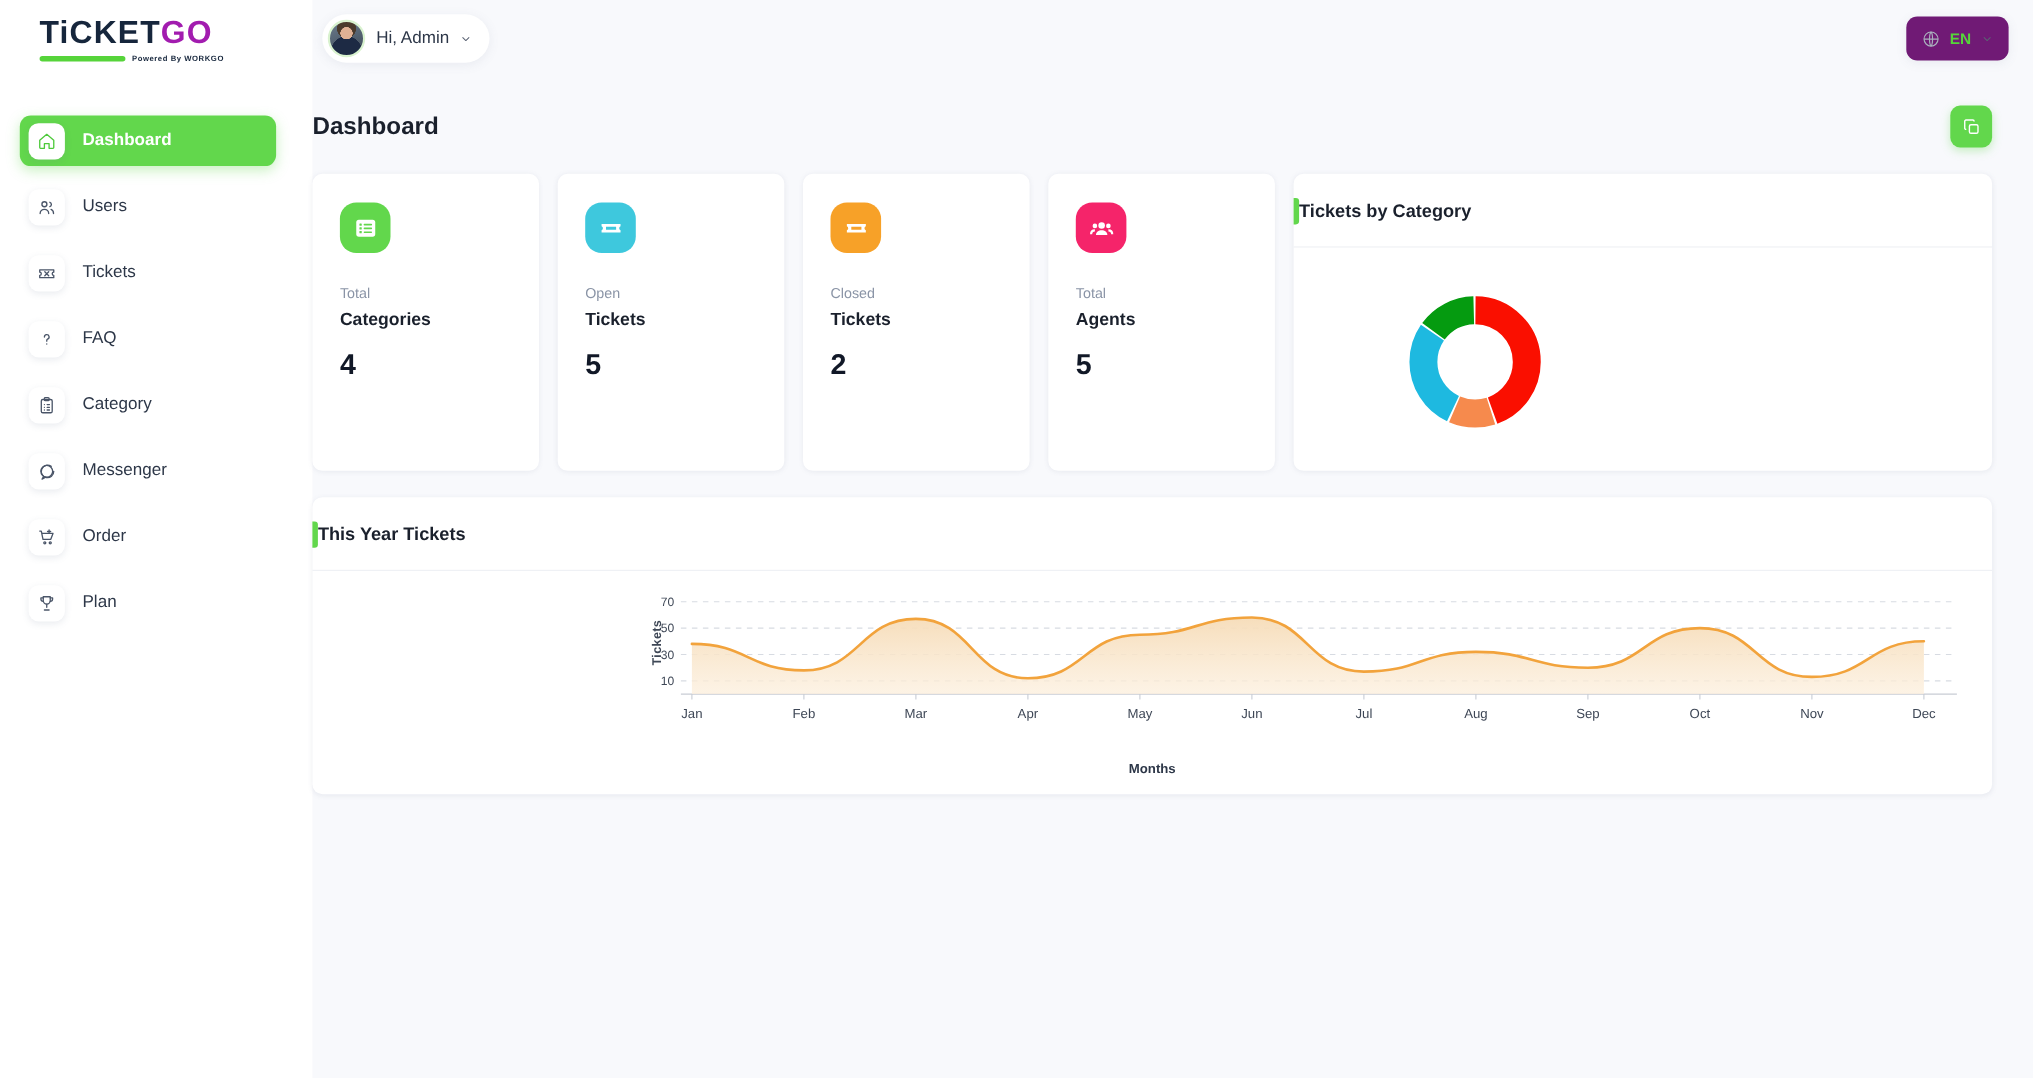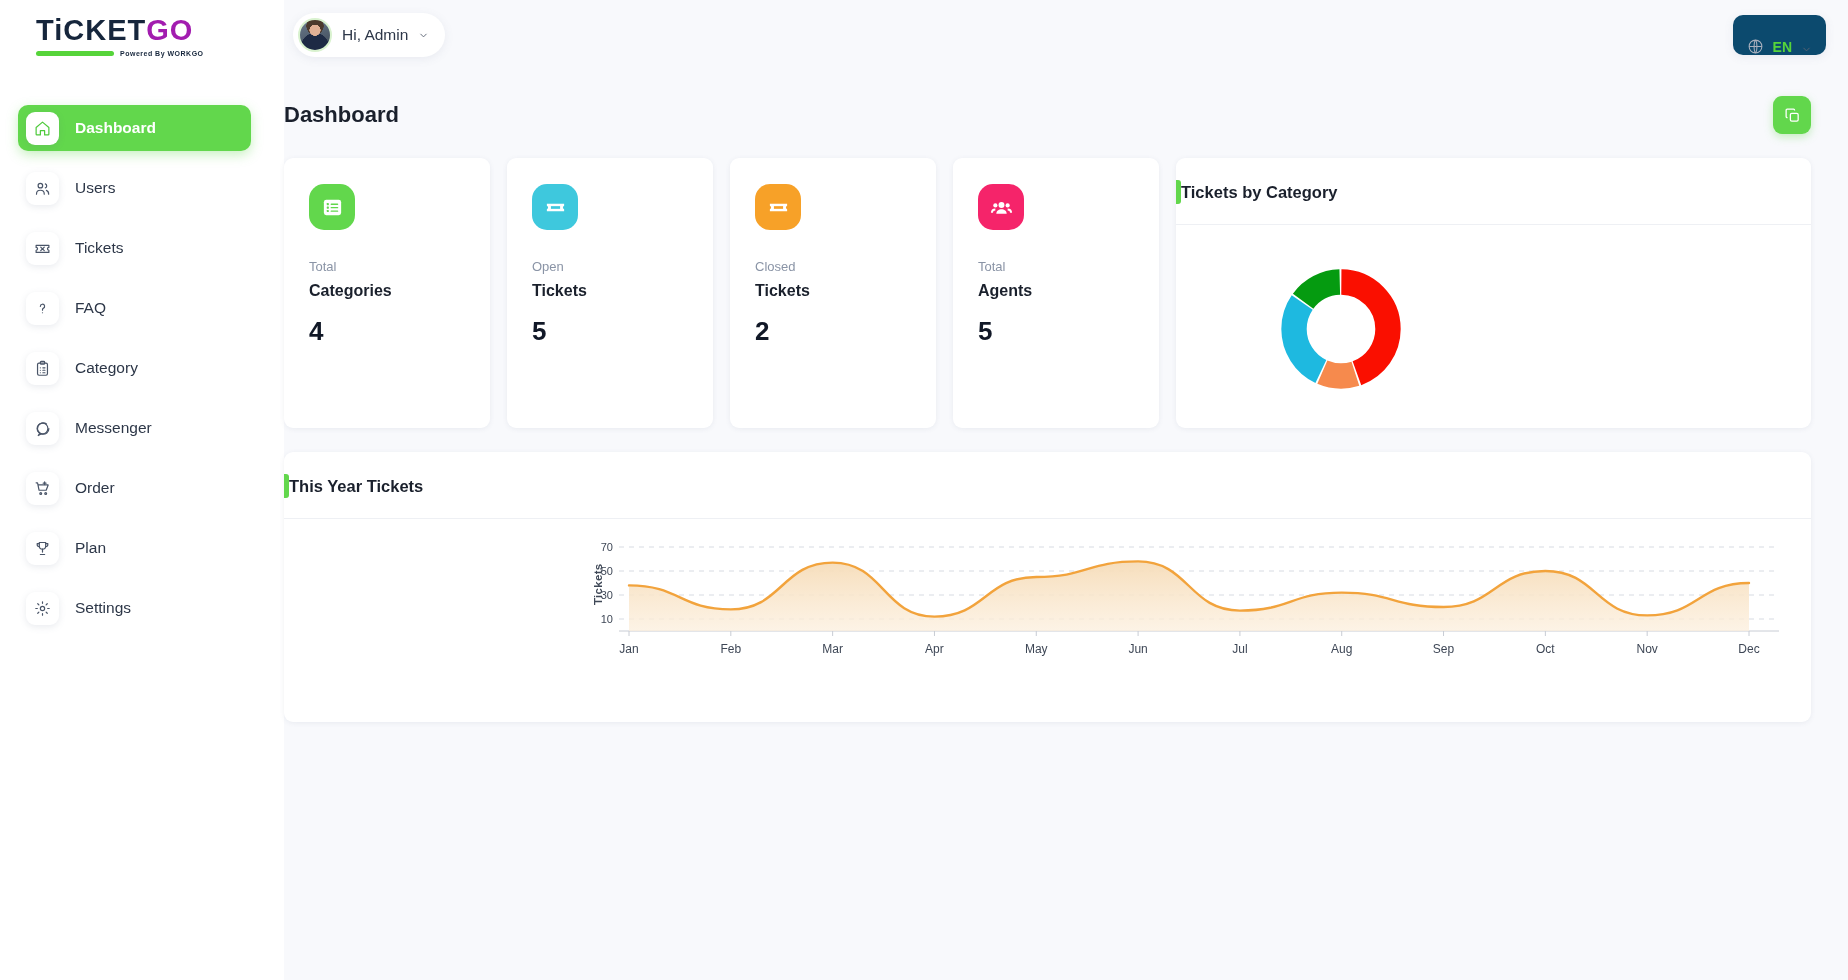--- a/index.html
+++ b/index.html
@@ -82,22 +82,22 @@
       radial-gradient(circle at 50% 90%, #1d2a44 0 45%, transparent 46%),
       radial-gradient(circle at 50% 20%, #4b3a2c 0 30%, transparent 31%),
       linear-gradient(160deg, #6b7b8c, #3c4856);
     background-size: cover;
   }
   .userchip-name { font-size: 15.5px; color: #2d3748; }
   .chev { width: 11px; height: 11px; stroke: #5a6273; fill: none; stroke-width: 2;
     stroke-linecap: round; stroke-linejoin: round; }
   .lang {
     position: absolute; right: 22px; top: 15px;
-    height: 40px; display: flex; align-items: flex-end; gap: 9px;
-    background: #0c4a6e; border-radius: 10px; padding: 0 14px;
+    height: 40px; display: flex; align-items: center; gap: 9px;
+    background: #701a75; border-radius: 10px; padding: 0 14px;
     box-shadow: 0 2px 10px rgba(100,110,140,.10);
     cursor: pointer;
   }
   .lang svg.globe { width: 17px; height: 17px; stroke: #a9b0bd; fill: none; stroke-width: 1.5; }
   .lang-code { font-size: 14px; color: #56d43a; font-weight: bold; }
 
   
   .content { position: absolute; left: 284px; top: 70px; width: 1564px; }
   .page-head {
     display: flex; align-items: center; justify-content: space-between;
@@ -245,29 +245,20 @@
       </a>
       <a class="nav-item">
         <span class="nav-icon">
           <svg viewBox="0 0 24 24">
               <path d="M7.5 3.5h9v5a4.5 4.5 0 0 1-9 0z"></path>
               <path d="M7.5 5h-3v1.5a3 3 0 0 0 3 3M16.5 5h3v1.5a3 3 0 0 1-3 3"></path>
               <path d="M12 13v4M9 20.5h6"></path>
             </svg>
         </span>
         <span class="nav-label">Plan</span>
-      </a>
-      <a class="nav-item">
-        <span class="nav-icon">
-          <svg viewBox="0 0 24 24">
-              <circle cx="12" cy="12" r="3"></circle>
-              <path d="M12 2.5v2.2M12 19.3v2.2M21.5 12h-2.2M4.7 12H2.5M18.7 5.3l-1.6 1.6M6.9 17.1l-1.6 1.6M18.7 18.7l-1.6-1.6M6.9 6.9 5.3 5.3"></path>
-            </svg>
-        </span>
-        <span class="nav-label">Settings</span>
       </a>
     </nav>
   </aside>
 
   <header class="topbar">
     <div class="userchip">
       <span class="avatar"></span>
       <span class="userchip-name">Hi, Admin</span>
       <svg class="chev" viewBox="0 0 24 24">
           <path d="m6 9 6 6 6-6"></path>
@@ -417,16 +408,17 @@
             <text x="1057.7272727272727" y="120" text-anchor="middle" font-size="12" fill="#3e4756" font-family="&quot;Liberation Sans&quot;, sans-serif">Aug</text>
             <line x1="1159.5454545454545" x2="1159.5454545454545" y1="98" y2="103" stroke="#c8ccd4"></line>
             <text x="1159.5454545454545" y="120" text-anchor="middle" font-size="12" fill="#3e4756" font-family="&quot;Liberation Sans&quot;, sans-serif">Sep</text>
             <line x1="1261.3636363636365" x2="1261.3636363636365" y1="98" y2="103" stroke="#c8ccd4"></line>
             <text x="1261.3636363636365" y="120" text-anchor="middle" font-size="12" fill="#3e4756" font-family="&quot;Liberation Sans&quot;, sans-serif">Oct</text>
             <line x1="1363.181818181818" x2="1363.181818181818" y1="98" y2="103" stroke="#c8ccd4"></line>
             <text x="1363.181818181818" y="120" text-anchor="middle" font-size="12" fill="#3e4756" font-family="&quot;Liberation Sans&quot;, sans-serif">Nov</text>
             <line x1="1465" x2="1465" y1="98" y2="103" stroke="#c8ccd4"></line>
             <text x="1465" y="120" text-anchor="middle" font-size="12" fill="#3e4756" font-family="&quot;Liberation Sans&quot;, sans-serif">Dec</text>
           </svg>
+        <div class="axis-x-title">Months</div>
       </div>
     </section>
   </main>
 </div>
 
 </body></html>

